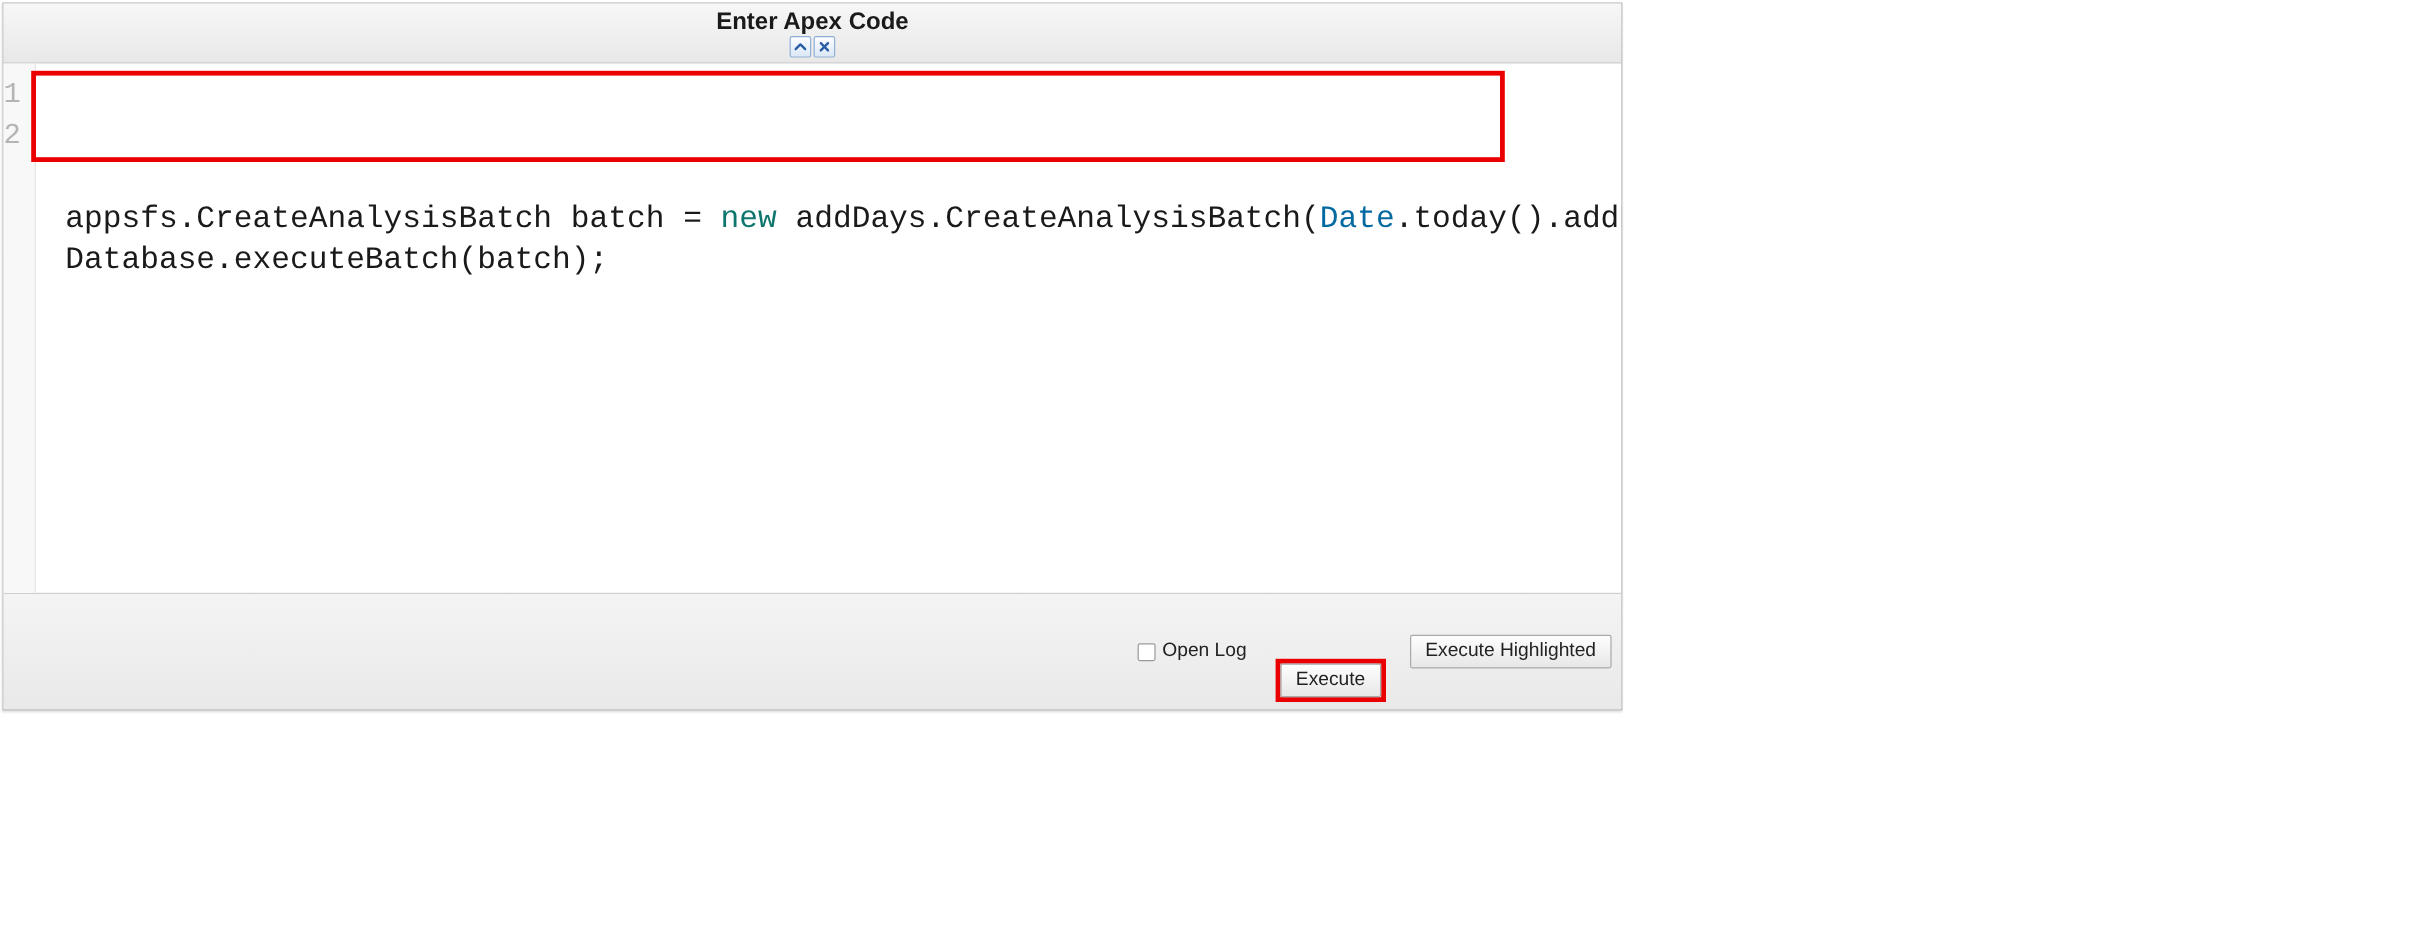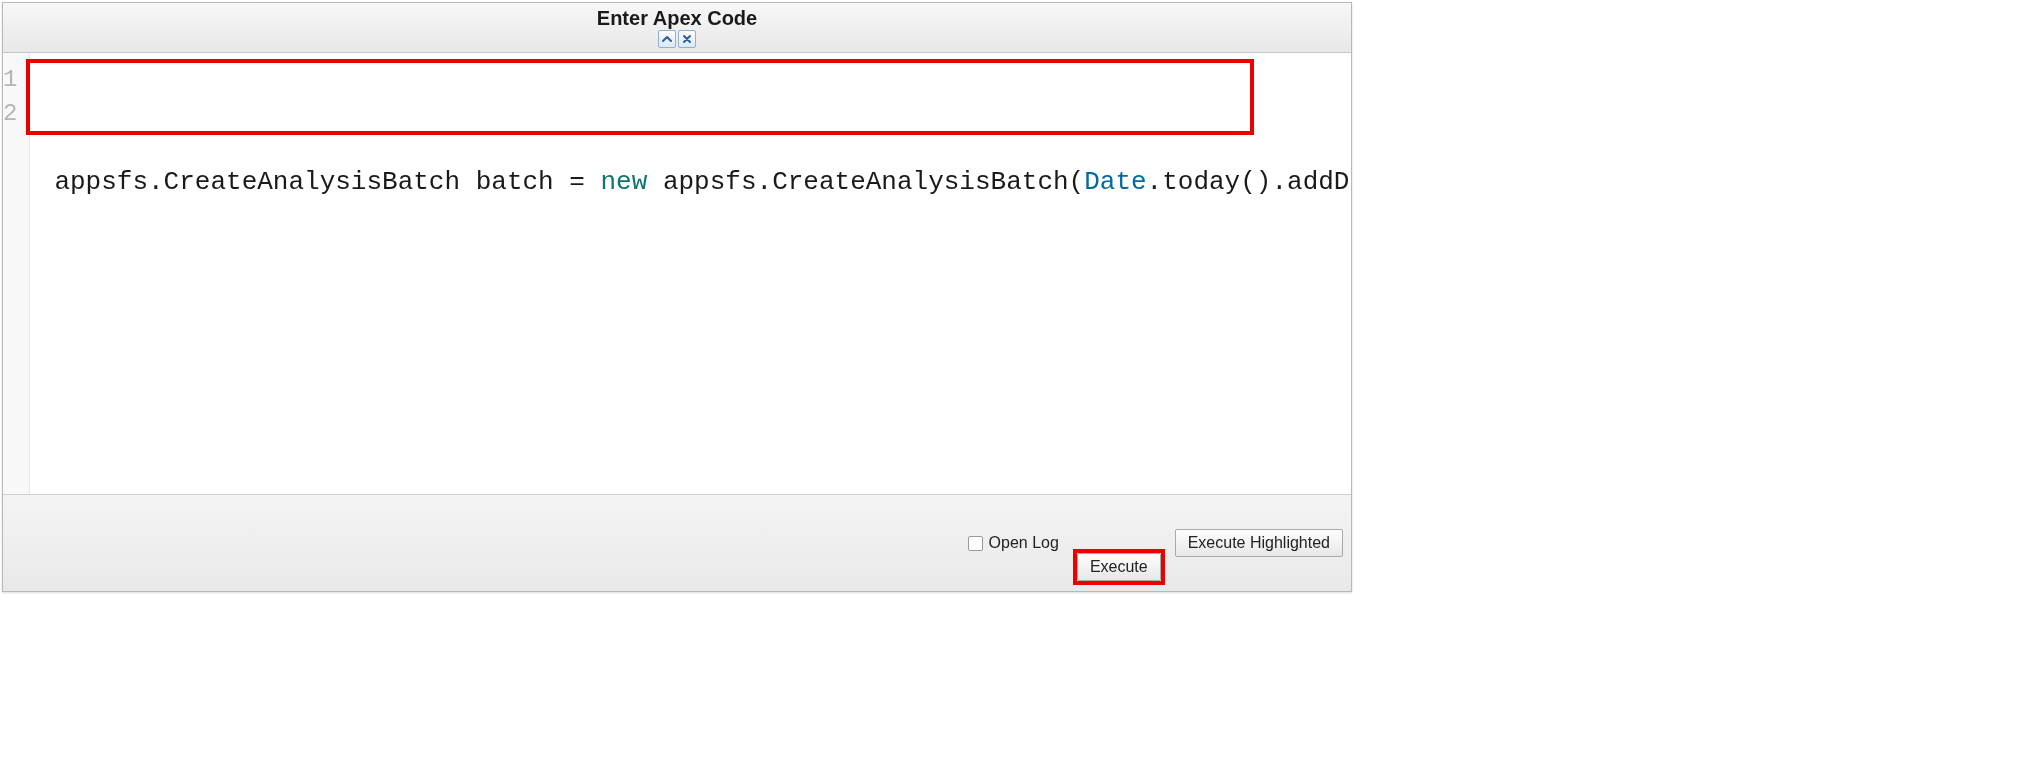--- a/index.html
+++ b/index.html
@@ -85,21 +85,21 @@
   .kw-type { color: #0369a1; }
   .highlight-frame {
     position: absolute;
     border: 4px solid #eb0000;
     pointer-events: none;
   }
   .panel-footer {
     display: flex;
     justify-content: flex-end;
     align-items: center;
-    gap: 10px;
+    gap: 20px;
     padding: 6px 8px;
     background: linear-gradient(#f4f4f4,#e9e9e9);
   }
   .chk-wrap {
     display: flex;
     align-items: center;
     gap: 6px;
     font-size: 16px;
     color: #222;
     margin-right: 4px;
@@ -148,21 +148,21 @@
     </div>
   </div>
 
   <div class="code-wrap">
     <div class="gutter" id="gutter">
         <div>1</div>
         <div>2</div>
       </div>
     <div class="code-area" id="code-area">
       <div class="highlight-frame" id="hl-frame" style="top: 6px; left: -4px; width: 1228px; height: 76px;"></div>
-    <span class="code-line"><span>appsfs.CreateAnalysisBatch batch = </span><span class="kw-new">new</span><span> appsfs.CreateAnalysisBatch(</span><span class="kw-type">Date</span><span>.today().addDays(-1));</span></span></div>
+    <span class="code-line"><span>appsfs.CreateAnalysisBatch batch = </span><span class="kw-new">new</span><span> addDays.CreateAnalysisBatch(</span><span class="kw-type">Date</span><span>.today().addDays(-1));</span></span><span class="code-line"><span>Database.executeBatch(batch);</span></span></div>
   </div>
 
   <div class="panel-footer">
     <label class="chk-wrap">
       <span class="chkbox"></span>
       <span>Open Log</span>
     </label>
     <span class="exec-highlight-frame">
       <button class="btn">Execute</button>
     </span>

